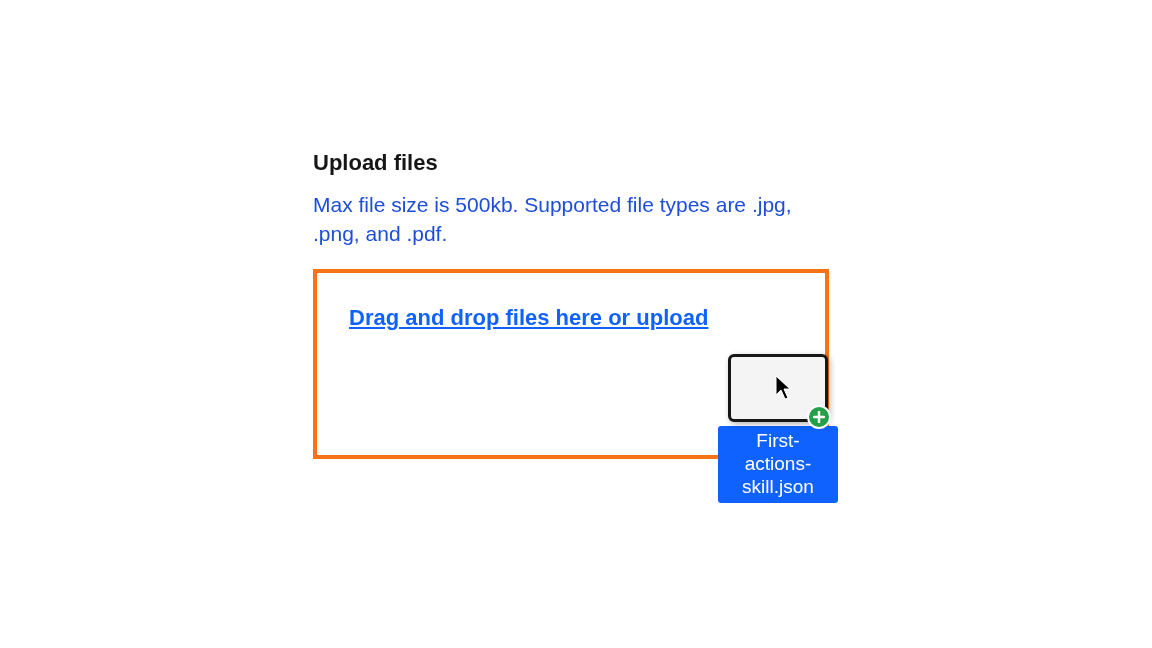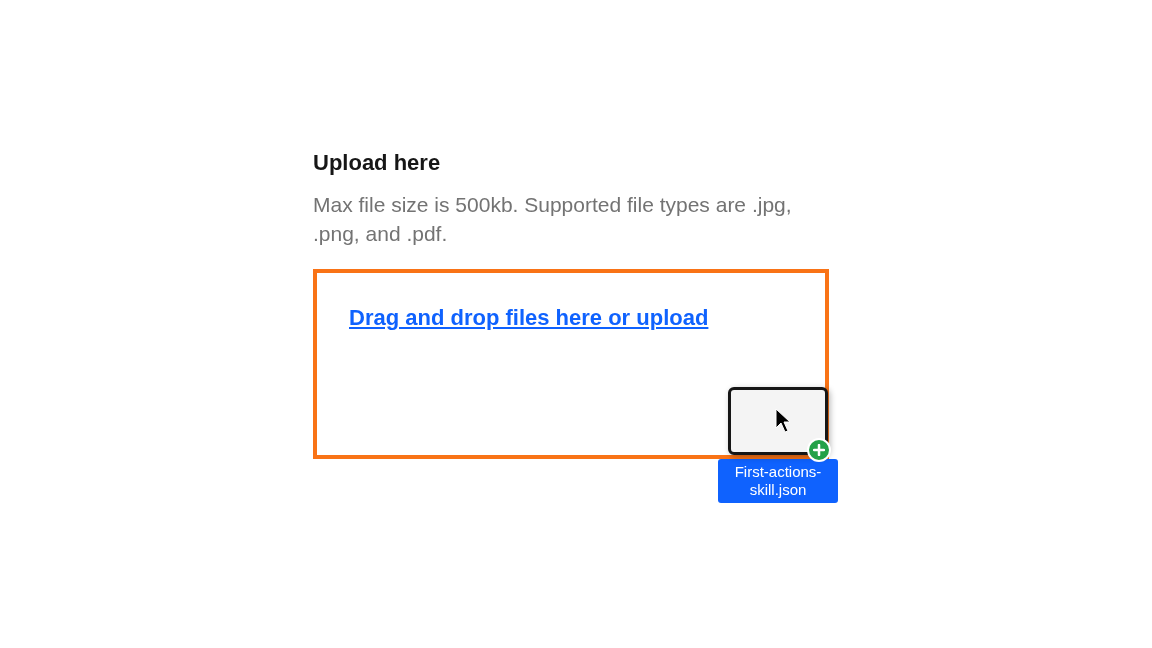--- a/index.html
+++ b/index.html
@@ -26,21 +26,21 @@
     .upload-title {
       font-size: 22px;
       font-weight: 700;
       color: #161616;
       margin-bottom: 14px;
     }
     
     .upload-description {
       font-size: 21px;
       font-weight: 400;
-      color: #737373;
+      color: #1d4ed8;
       line-height: 1.4;
       margin-bottom: 20px;
     }
     
     .dropzone {
       width: 516px;
       height: 190px;
       border: 4px solid #f97316;
       background: #ffffff;
       padding: 30px 32px;
@@ -103,34 +103,34 @@
     }
     
     .plus-badge svg {
       display: block;
     }
     
     .file-label {
       margin-top: 4px;
       background: #0f62fe;
       color: #ffffff;
-      font-size: 15px;
+      font-size: 19px;
       font-weight: 400;
       text-align: center;
       padding: 4px 6px;
       border-radius: 3px;
       line-height: 1.2;
       width: 120px;
     }
   </style>
 </head>
 <body>
 
 <div class="upload-container">
-  <h3 class="upload-title">Upload here</h3>
+  <h3 class="upload-title">Upload files</h3>
   <p class="upload-description">Max file size is 500kb. Supported file types are .jpg, .png, and .pdf.</p>
 
   <div class="dropzone">
     <a class="dropzone-link">Drag and drop files here or upload</a>
     
     <div class="drag-preview">
       <div class="file-icon-box">
         <div class="cursor-arrow">
           <svg width="18" height="26" viewBox="0 0 18 26">
             <path d="M 1 1 L 1 20 L 6 15 L 10 24 L 13 23 L 9 14 L 15 14 Z" fill="#000000" stroke="#ffffff" stroke-width="1"></path>

